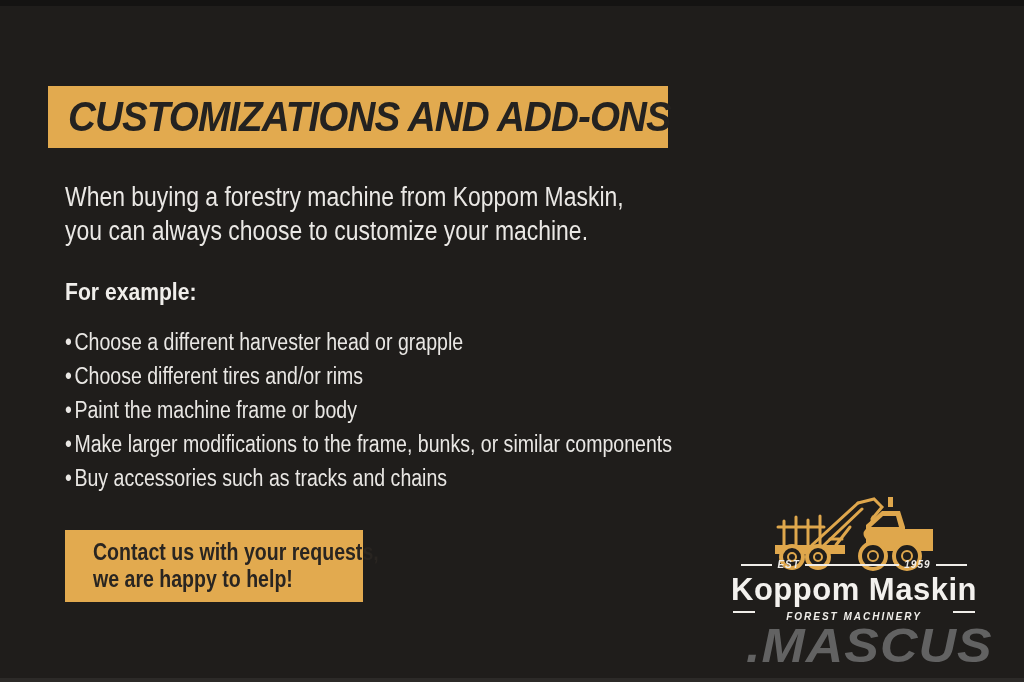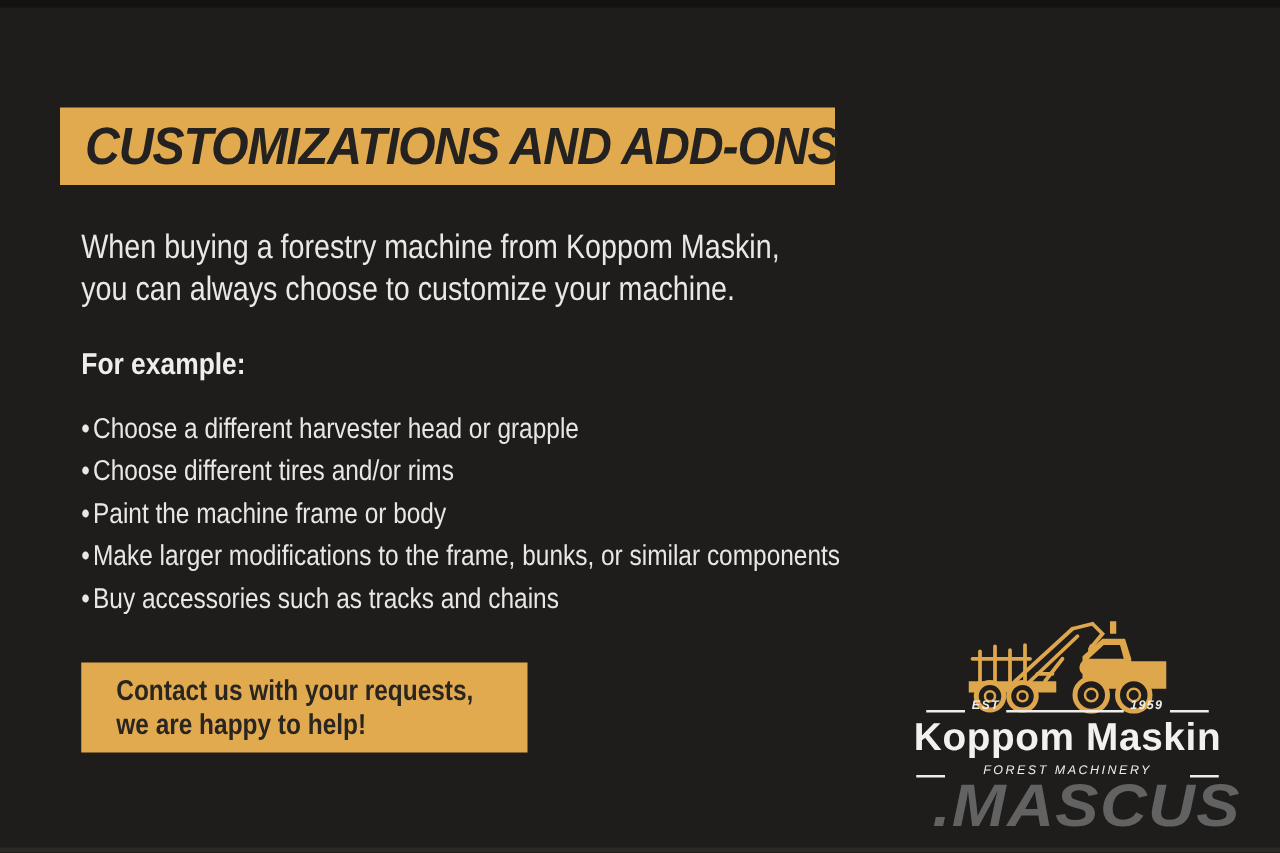--- a/index.html
+++ b/index.html
@@ -43,47 +43,47 @@
   .bullets{
     position:absolute;left:65px;top:325px;
     color:#e9e7e4;font-size:23px;line-height:34px;
     transform:scaleX(0.85);transform-origin:left top;
   }
   .bullet-row{display:flex;white-space:nowrap;}
   .bullet-marker{margin-right:3px;}
 
   
   .contact-box{
-    position:absolute;left:65px;top:530px;width:357px;height:72px;
+    position:absolute;left:65px;top:530px;width:298px;height:72px;
     background:#e2aa4f;box-sizing:border-box;
     display:flex;flex-direction:column;justify-content:center;
     padding-left:28px;
     color:#292521;font-weight:bold;font-size:23px;line-height:27px;
   }
   .contact-box .line{transform:scaleX(0.85);transform-origin:left center;white-space:nowrap;}
 
   
   .logo{
     position:absolute;left:722px;top:487px;width:264px;
     color:#f3f1ee;text-align:center;
   }
   .logo-machine{display:block;margin:0 auto;}
   .est-row{
-    display:flex;align-items:flex-end;margin-top:-12px;padding:0 14px;
+    display:flex;align-items:center;margin-top:-12px;padding:0 14px;
     font-size:10px;font-weight:bold;font-style:italic;letter-spacing:1px;color:#efede9;
   }
   .est-row .rule{flex:1;height:2px;background:#efede9;margin:0 5px;}
   .est-row .rule.mid{flex:3;}
   .logo-name{
     font-size:31px;font-weight:bold;white-space:nowrap;
     margin-top:2px;letter-spacing:0.5px;
   }
   .fm-row{
-    display:flex;align-items:flex-end;margin-top:3px;padding:0 4px;
-    font-size:10px;font-weight:normal;font-style:italic;letter-spacing:2px;color:#efede9;gap:24px;
+    display:flex;align-items:flex-start;margin-top:3px;padding:0 4px;
+    font-size:10px;font-weight:bold;font-style:italic;letter-spacing:2px;color:#efede9;gap:24px;
   }
   .fm-row .rule{flex:1;height:2px;background:#efede9;margin:0 7px;}
 
   
   .mascus{
     position:absolute;left:746px;top:618px;
     color:#626262;font-size:48px;font-weight:bold;font-style:italic;
     letter-spacing:1px;white-space:nowrap;
     transform:scaleX(1.08);transform-origin:left top;
   }

